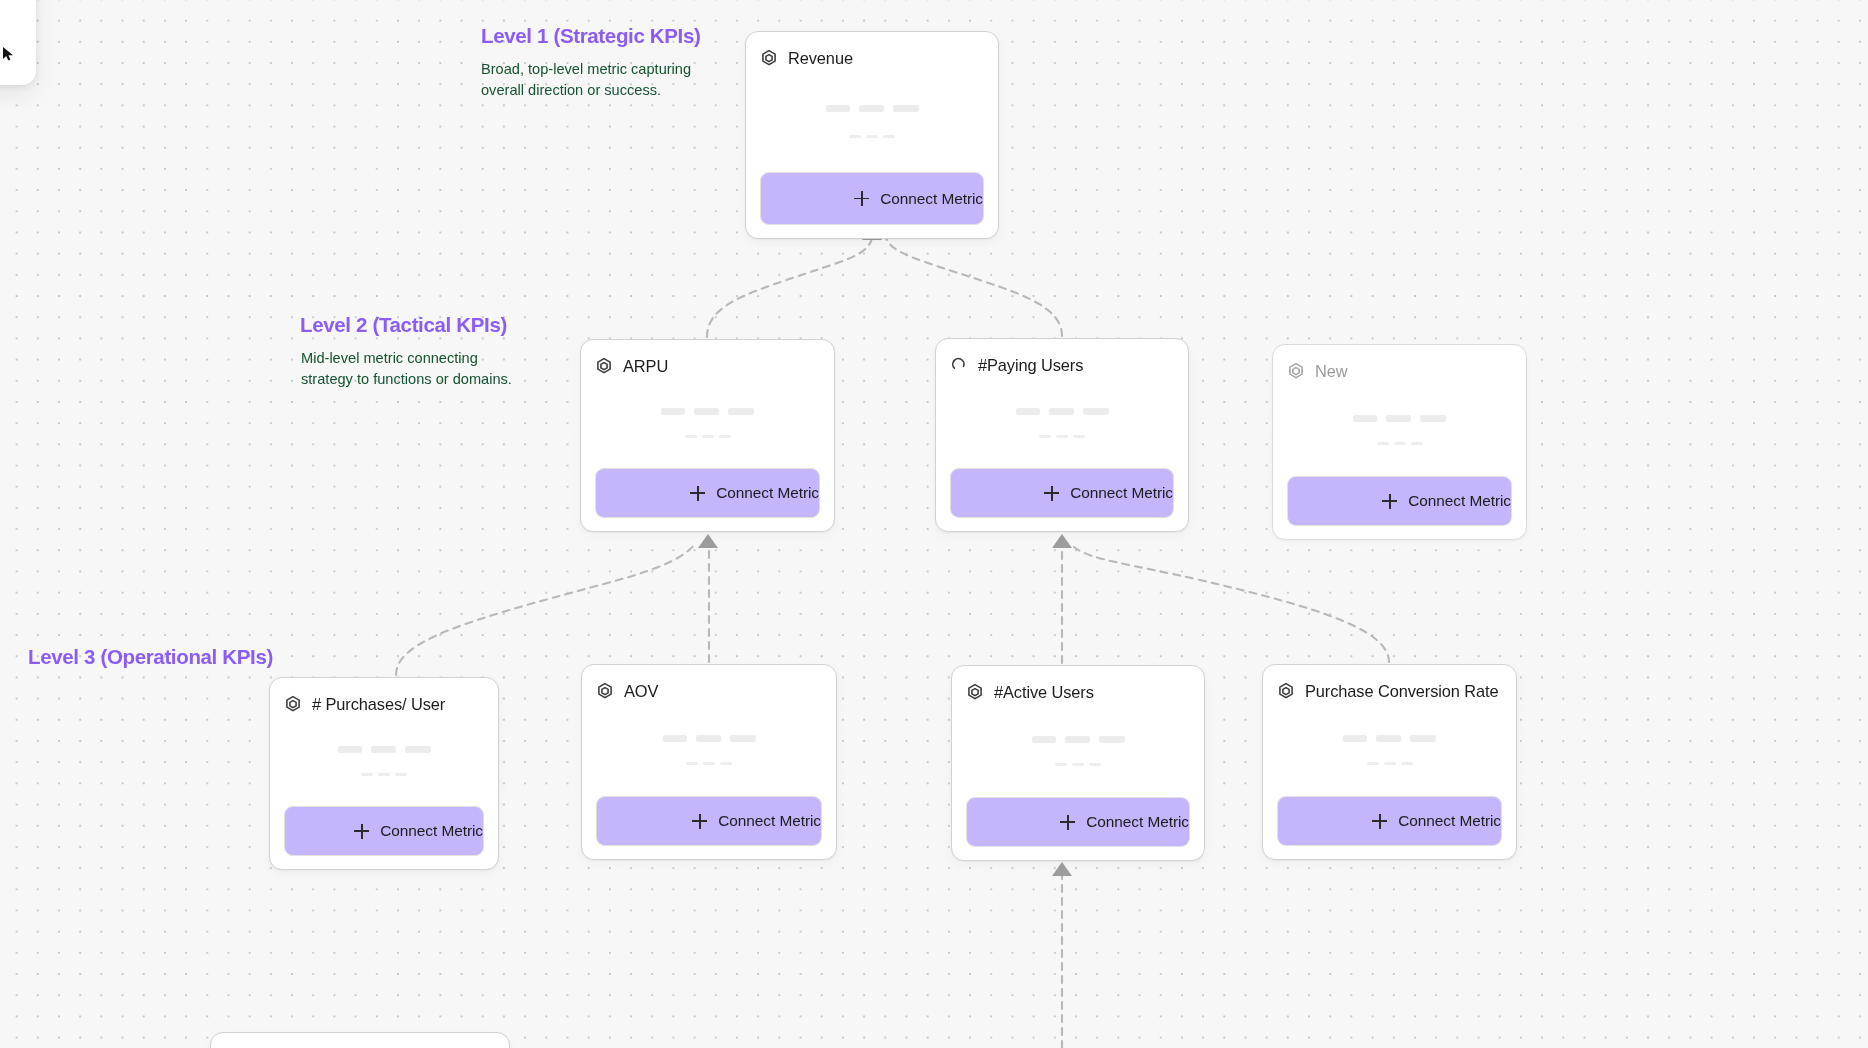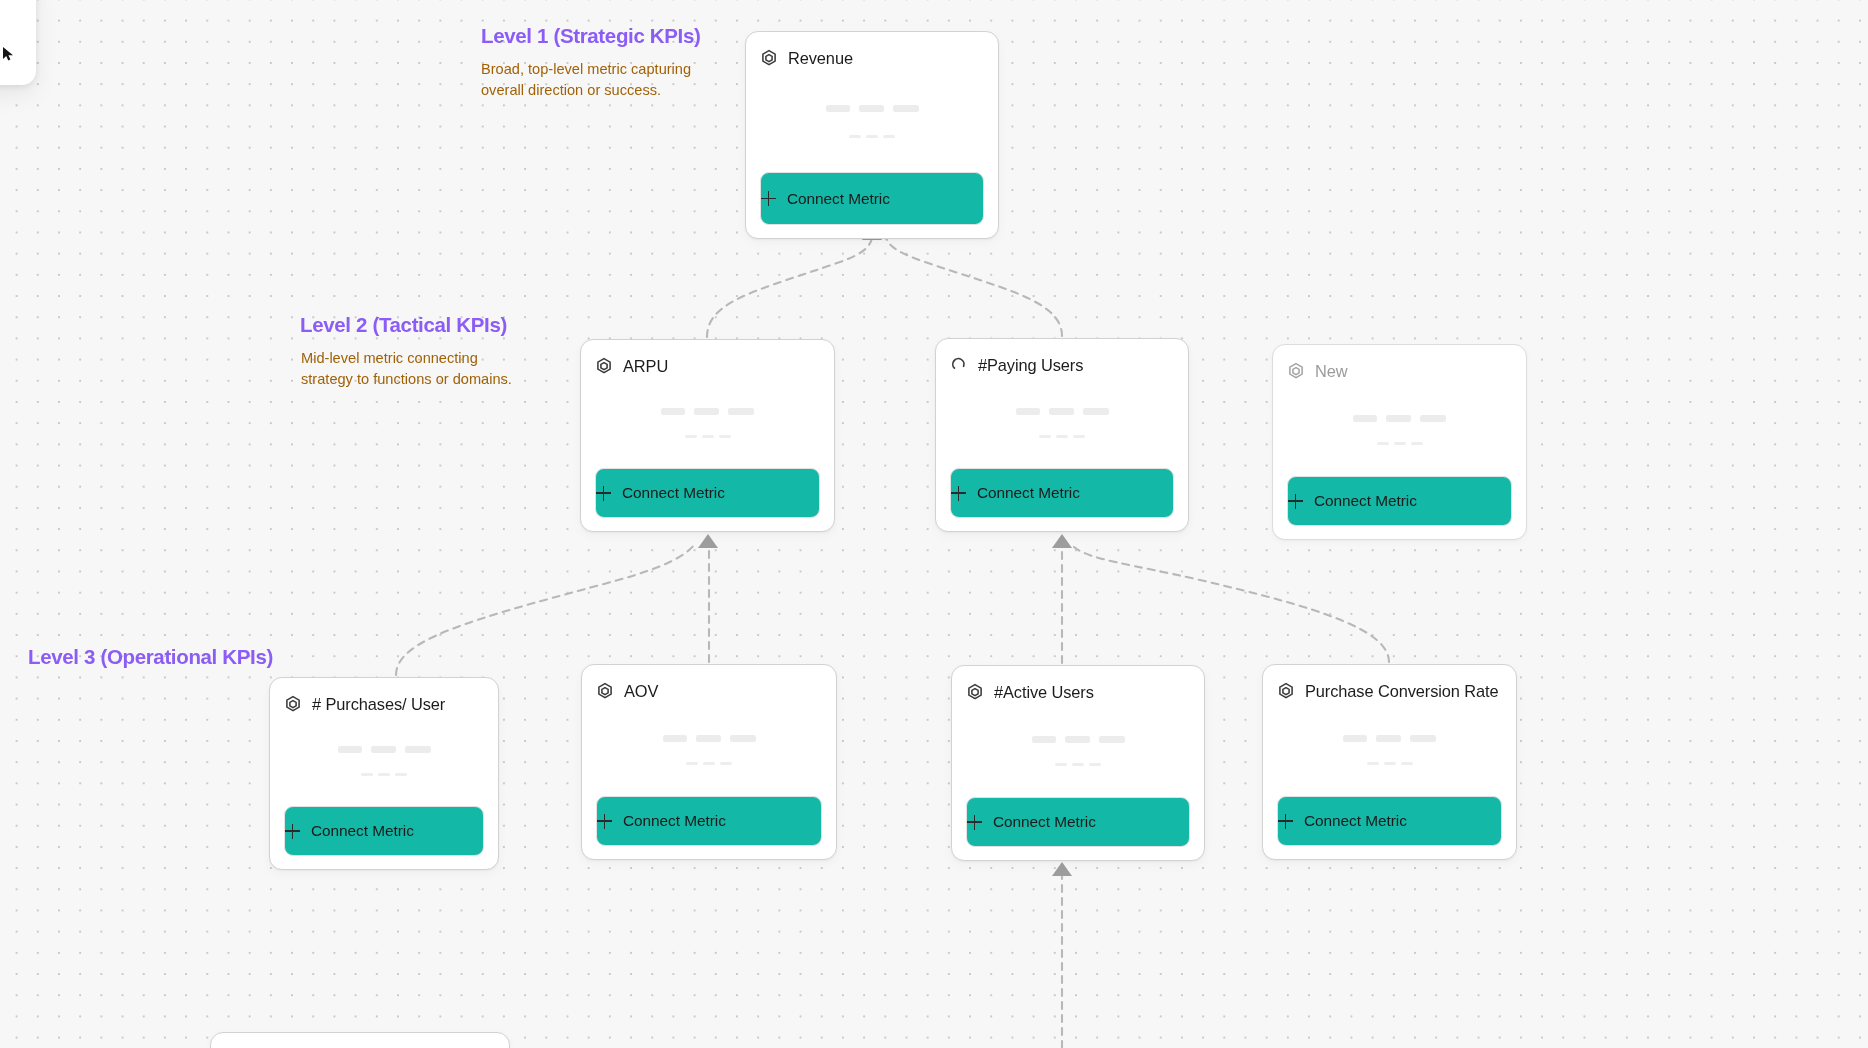--- a/index.html
+++ b/index.html
@@ -51,21 +51,21 @@
     font-size: 20.5px;
     font-weight: 700;
     color: #8b5cf6;
     letter-spacing: -0.35px;
     white-space: nowrap;
   }
   .level-desc {
     margin-top: 11px;
     font-size: 14.6px;
     line-height: 1.44;
-    color: #a16207;
+    color: #14532d;
     max-width: 230px;
   }
 
   #label-l1 { left: 481px; top: 24px; }
   #label-l2 { left: 300px; top: 313px; }
   #label-l2 .level-desc { margin-left: 1px; }
   #label-l3 { left: 28px; top: 645px; }
 
   
   .card {
@@ -135,24 +135,24 @@
     width: 12px;
     background: #eeeeee;
   }
 
   
   .connect-btn {
     flex: 0 0 auto;
     height: 50px;
     border: 1px solid #e2e2e2;
     border-radius: 9px;
-    background: #14b8a6;
+    background: #c4b5fd;
     display: flex;
     align-items: center;
-    justify-content: flex-start;
+    justify-content: flex-end;
     gap: 11px;
     cursor: pointer;
   }
   .plus-icon {
     width: 15px; height: 15px;
     position: relative;
     flex: 0 0 15px;
   }
   .plus-icon::before, .plus-icon::after {
     content: "";

